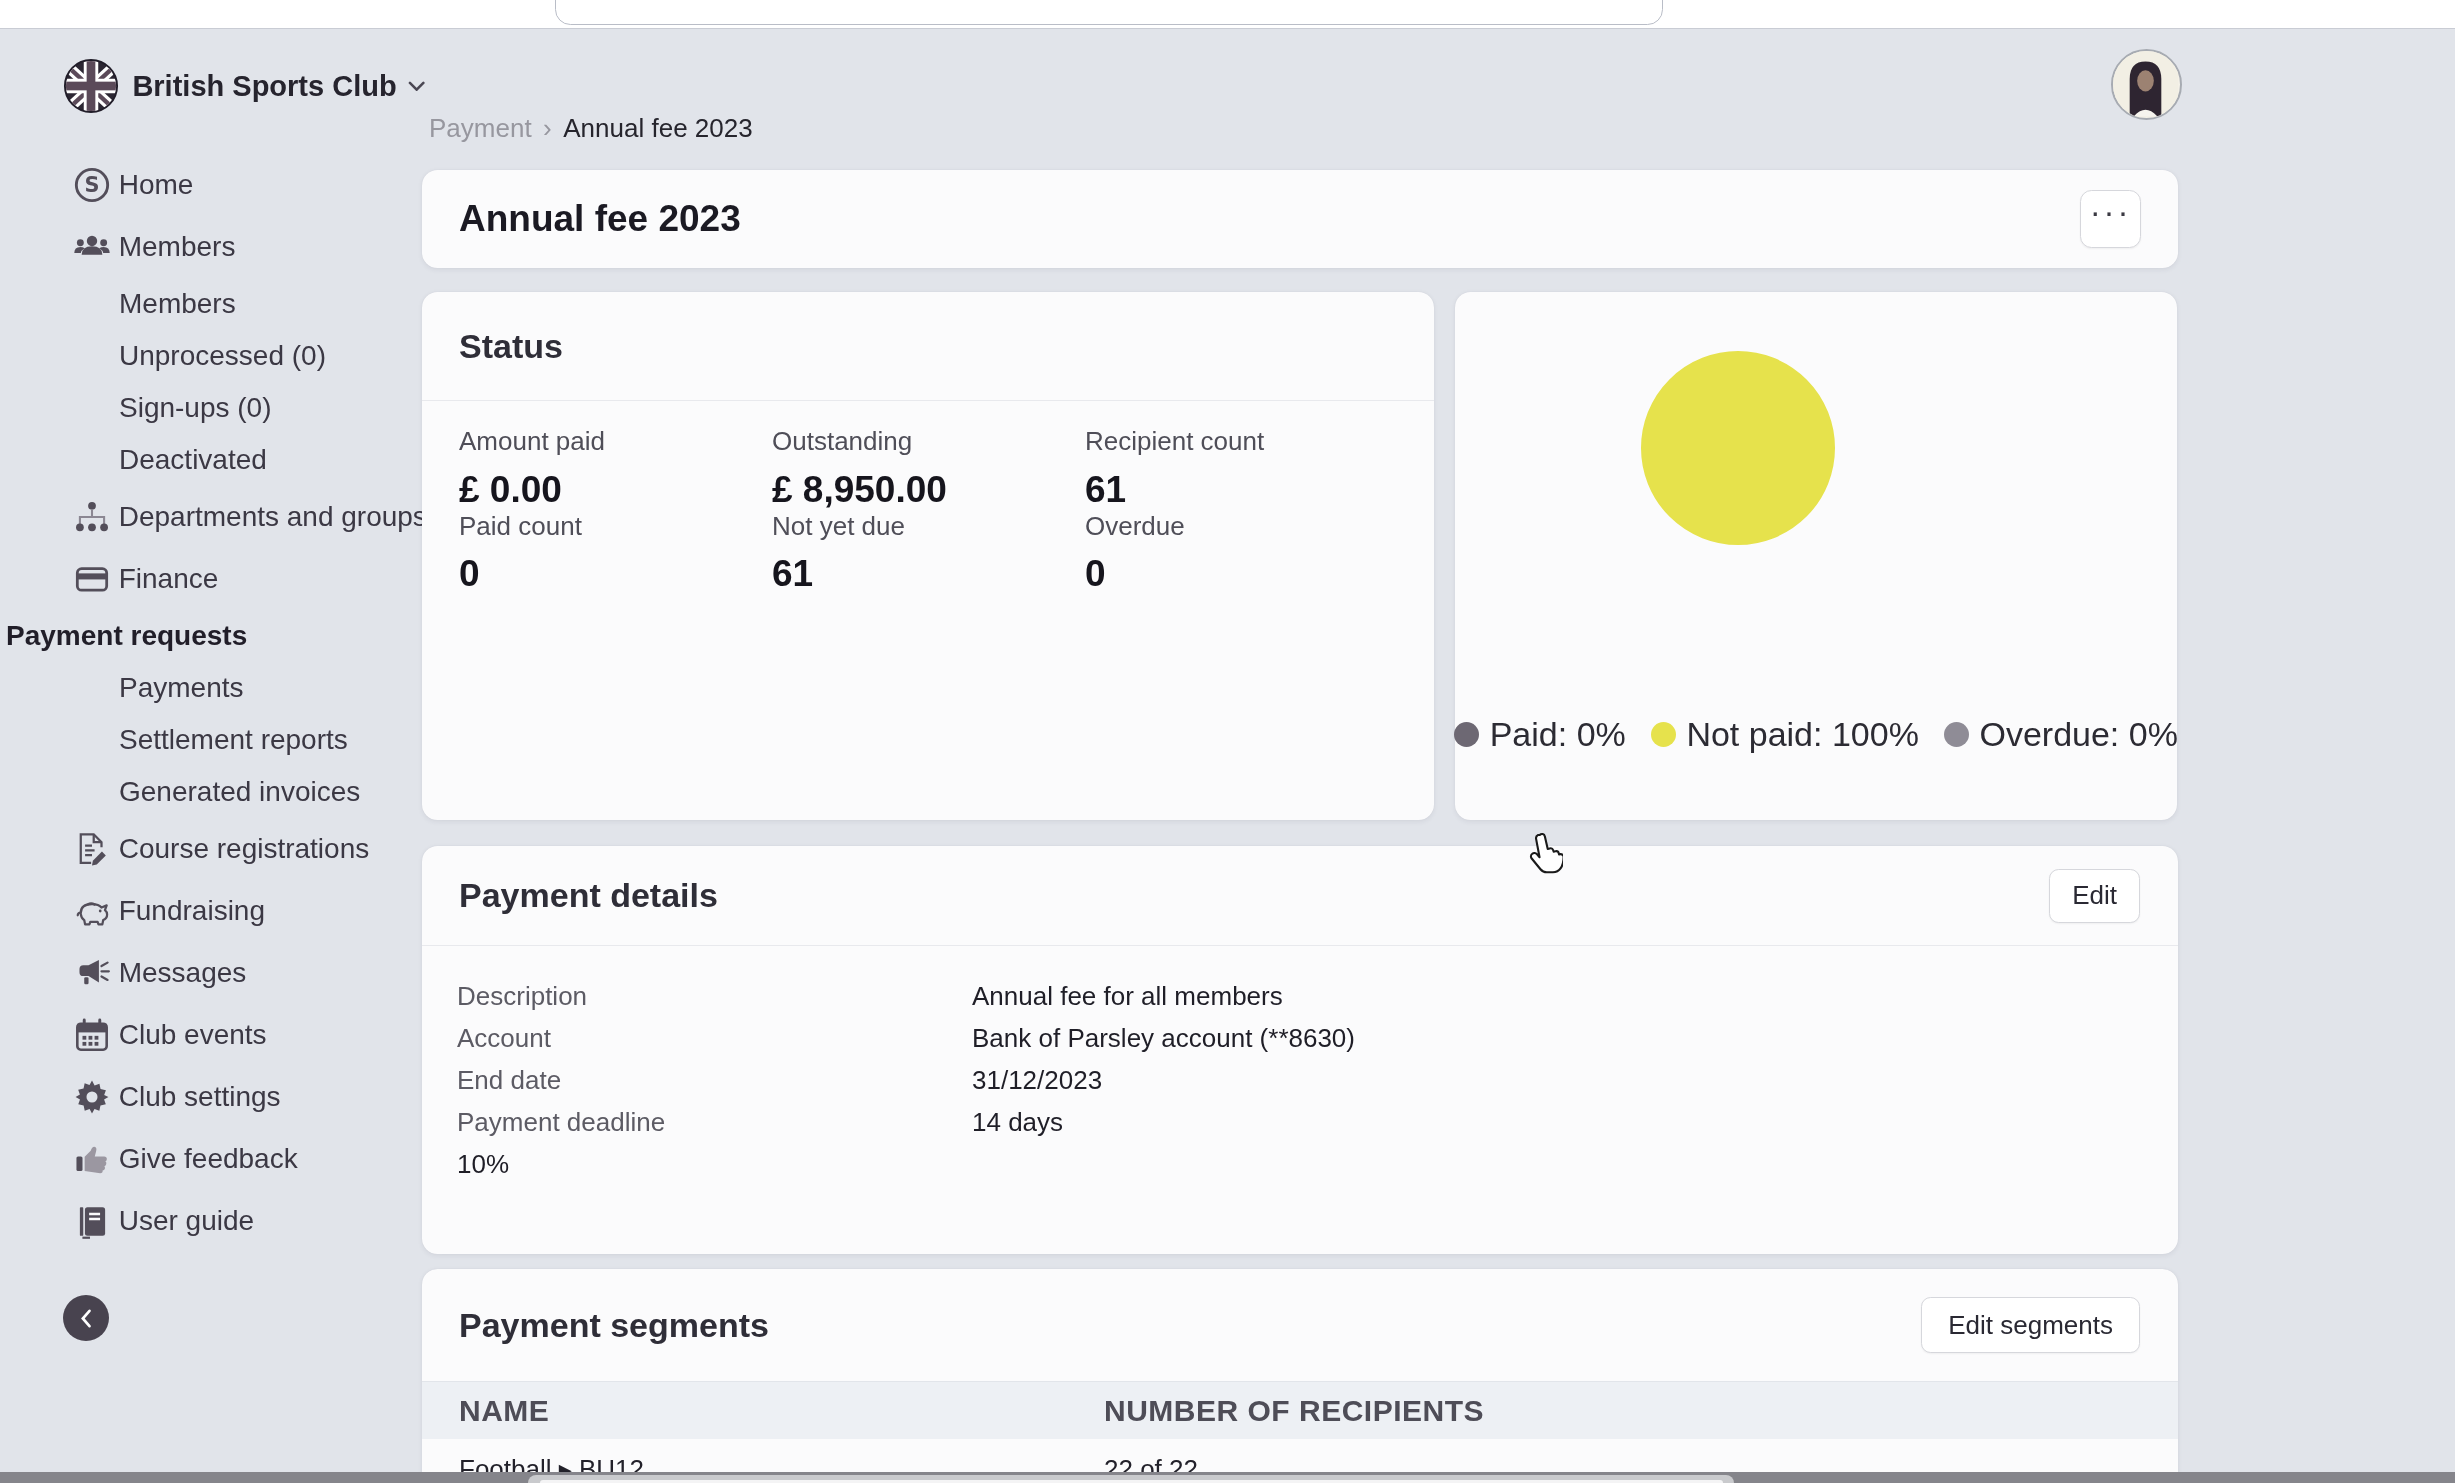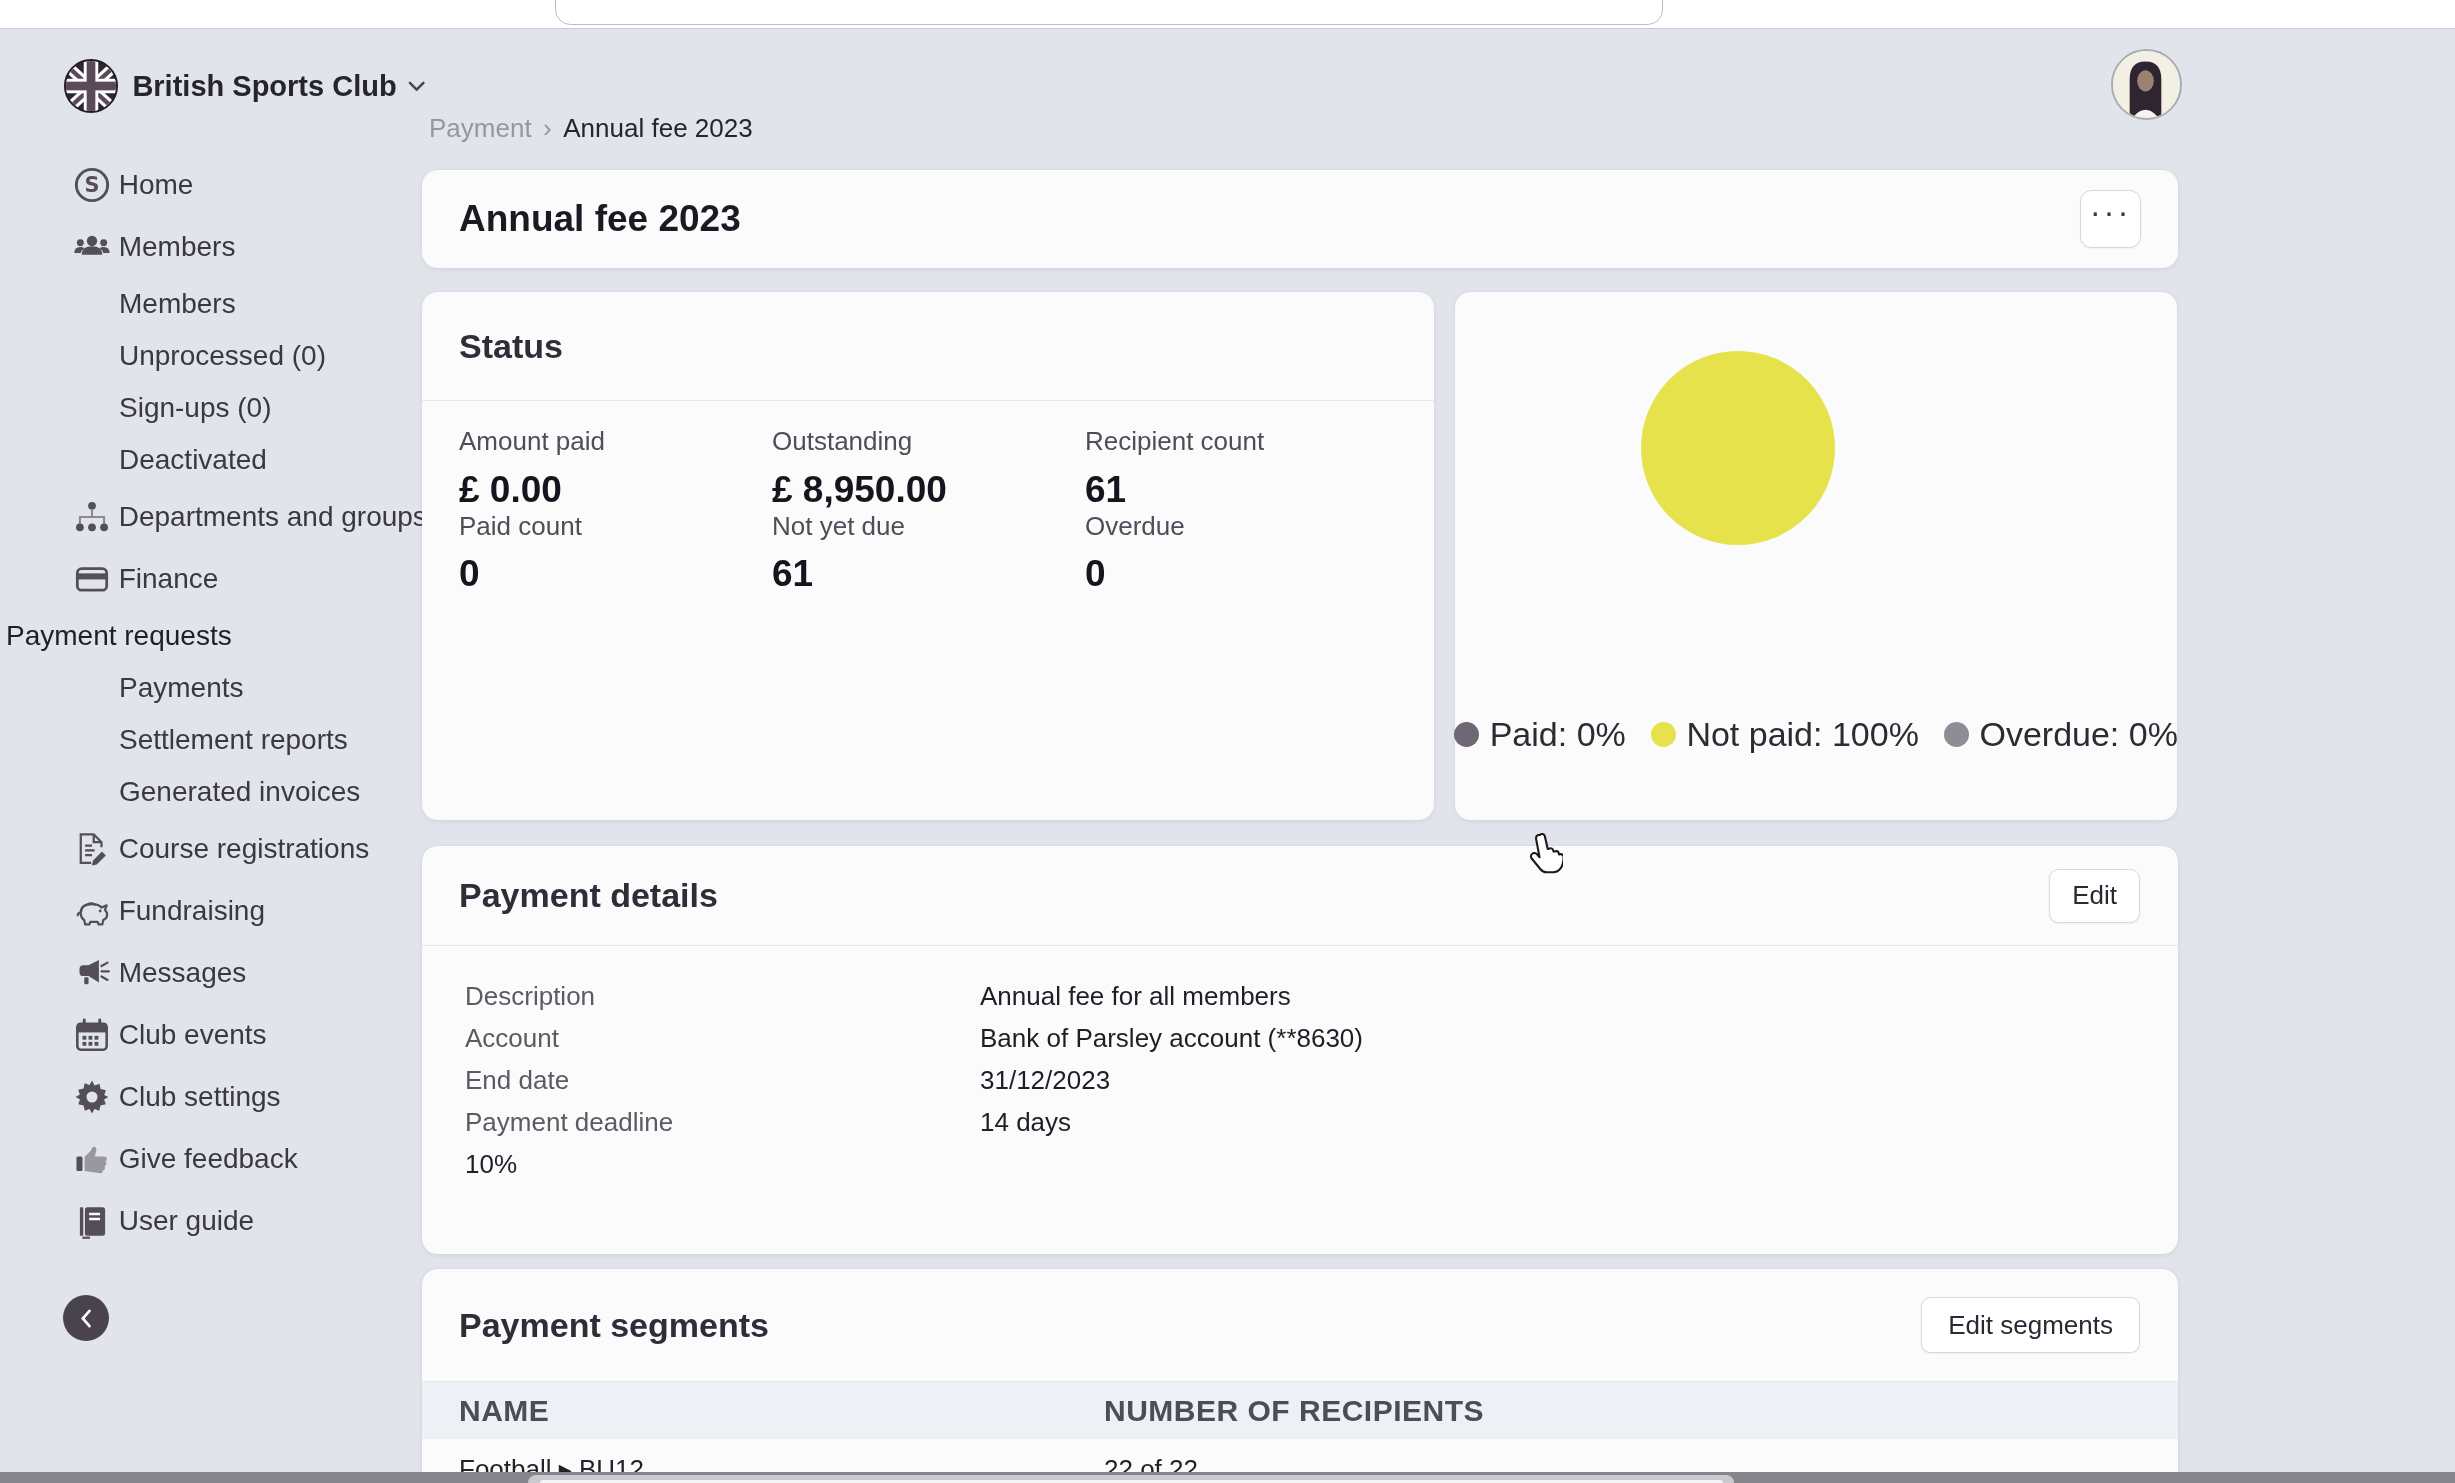--- a/index.html
+++ b/index.html
@@ -25,21 +25,21 @@
   .sidebar{position:absolute;left:0;top:29px;width:423px;height:1454px;}
   .brand{position:absolute;left:63px;top:29px;display:flex;align-items:center;cursor:pointer;}
   .brand-logo{width:56px;height:56px;flex:0 0 auto;}
   .brand-name{margin-left:13.4px;font-size:29px;font-weight:600;color:#26242e;white-space:nowrap;}
   .brand-chevron{margin-left:11.5px;}
   .nav{position:absolute;left:0;top:125px;width:423px;}
   .nav-item{display:flex;align-items:center;height:62px;padding-left:73px;cursor:pointer;
             font-size:28px;color:#3b3844;white-space:nowrap;}
   .nav-item .nav-icon{width:38px;height:38px;margin-right:7.7px;flex:0 0 auto;display:flex;align-items:center;justify-content:center;}
   .nav-item.sub{height:52px;padding-left:119px;}
-  .nav-item.active{font-weight:400;color:#211e29;padding-left:6px;}
+  .nav-item.active{font-weight:700;color:#211e29;padding-left:6px;}
   .collapse-btn{position:absolute;left:63px;top:1266px;width:46px;height:46px;border-radius:50%;
                 background:#48434f;display:flex;align-items:center;justify-content:center;cursor:pointer;}
 
   
   .avatar{position:absolute;left:2111px;top:49px;width:71px;height:71px;border-radius:50%;
           border:2.9px solid #a7abb2;overflow:hidden;cursor:pointer;z-index:5;background:#f4f1e8;}
   .breadcrumb{position:absolute;left:429px;top:113px;font-size:26px;color:#97979f;z-index:5;}
   .breadcrumb .sep{margin:0 11.5px;}
   .breadcrumb .current{color:#26252d;font-weight:500;}
 
@@ -73,21 +73,21 @@
           align-items:center;gap:25px;}
   .legend-item{display:flex;align-items:center;font-size:34px;color:#2c2b33;white-space:nowrap;}
   .legend-dot{width:25px;height:25px;border-radius:50%;margin-right:10.6px;flex:0 0 auto;}
   .dot-paid{background:var(--paid-gray);}
   .dot-notpaid{background:var(--accent-yellow);}
   .dot-overdue{background:var(--overdue-gray);}
 
   .details-card{left:422px;top:846px;width:1756px;height:408px;}
   .details-card .card-header{height:100px;gap:32px;}
   .edit-btn{min-width:85px;height:54px;padding:0 22px;}
-  .detail-rows{position:absolute;left:35px;top:129px;width:1691px;margin-left:8px;}
+  .detail-rows{position:absolute;left:35px;top:129px;width:1691px;}
   .detail-row{display:flex;height:42px;align-items:center;font-size:26px;}
   .detail-row .d-label{width:515px;color:#5c5b64;}
   .detail-row .d-value{color:#1f1e27;}
 
   .segments-card{left:422px;top:1269px;width:1756px;height:231px;overflow:hidden;}
   .segments-card .card-header{height:112px;border-bottom:none;border-radius:14px;}
   .edit-segments-btn{height:56px;padding:0 26px;}
   .seg-table-head{position:absolute;left:0;top:112px;width:1756px;height:58px;background:#edf0f4;
                   border-top:1px solid #e2e5ea;display:flex;align-items:center;}
   .seg-col-name{padding-left:37px;width:682px;}

